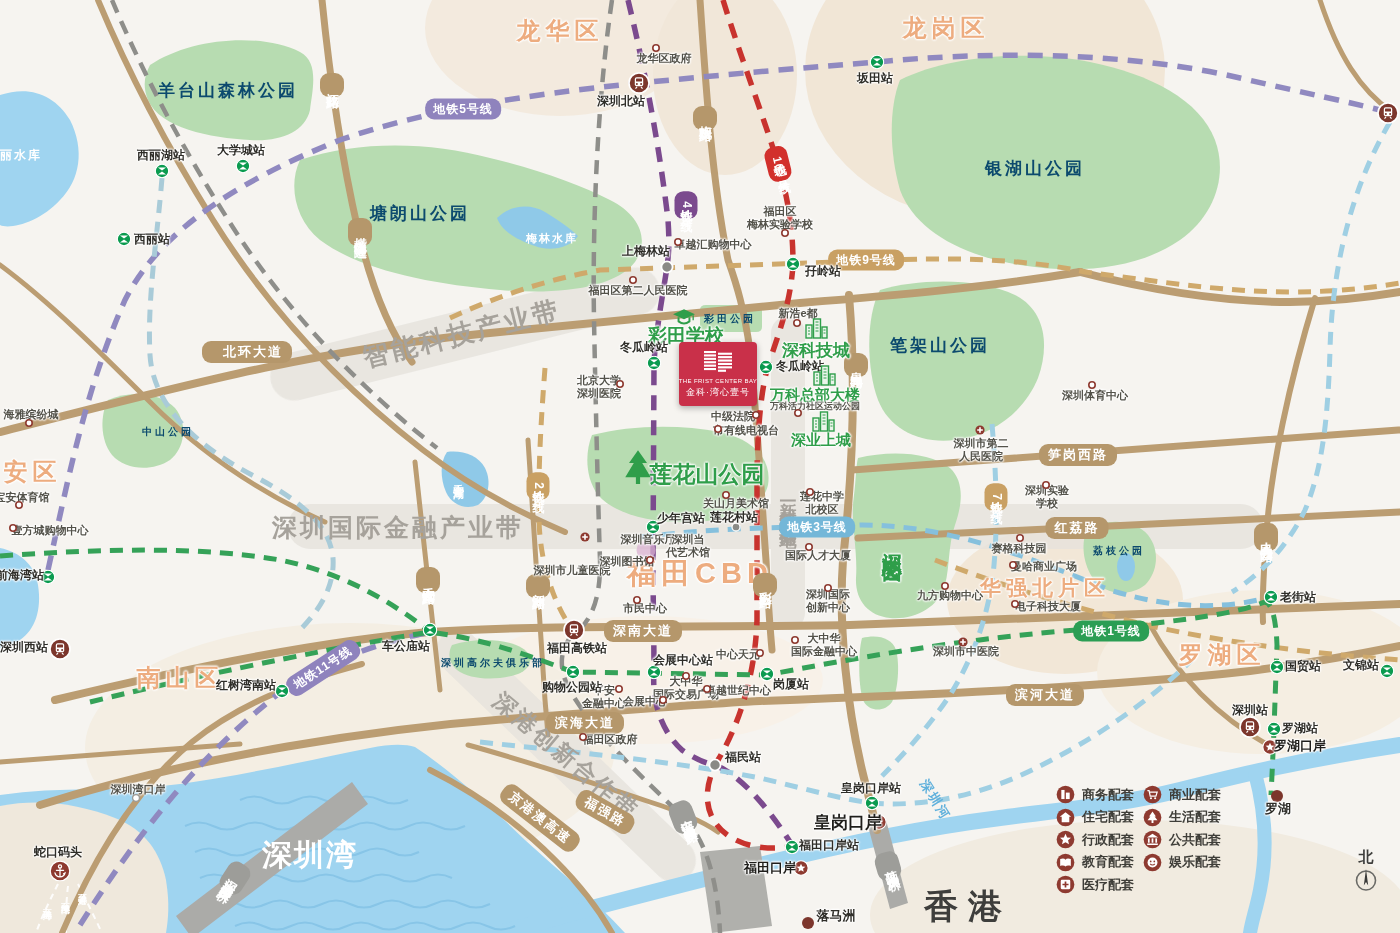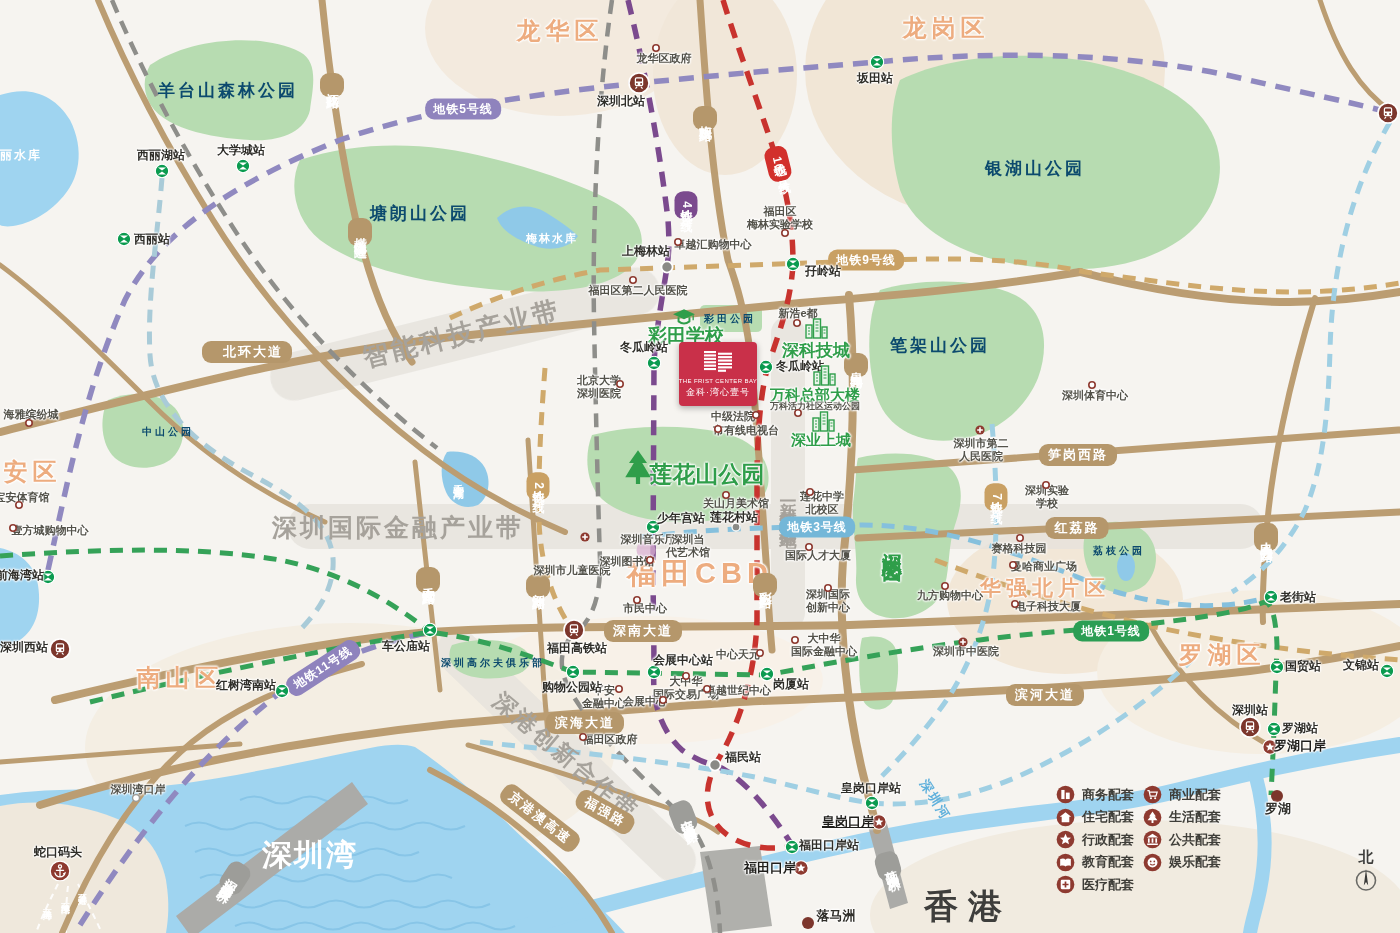--- a/index.html
+++ b/index.html
@@ -475,21 +475,21 @@
         </svg></div>
       <div class="abs st-label halo" style="left: 743px; top: 757px;">福民站</div>
       <div class="abs icon" style="left: 736px; top: 527px;"><svg width="10" height="10" viewBox="0 0 14 14">
           <circle cx="7" cy="7" r="5.6" fill="#8a8a86" stroke="#fff" stroke-width="1.8"></circle>
         </svg></div>
       <div class="abs st-label halo" style="left: 734px; top: 517px;">莲花村站</div>
       <div class="abs icon" style="left: 879px; top: 822px;"><svg width="16" height="16" viewBox="0 0 20 20">
           <circle cx="10" cy="10" r="9" fill="#8e3a30" stroke="#fff" stroke-width="1.4"></circle>
           <path d="M10,4.6 L11.6,8.2 L15.5,8.5 L12.5,11 L13.4,14.8 L10,12.7 L6.6,14.8 L7.5,11 L4.5,8.5 L8.4,8.2 Z" fill="#fff"></path>
         </svg></div>
-      <div class="abs st-label halo" style="left: 848px; top: 822px; font-size: 13px; color: rgb(31, 30, 27); text-decoration: underline;">皇岗口岸</div>
+      <div class="abs st-label halo" style="left: 848px; top: 822px; font-size: 17px; color: rgb(31, 30, 27);">皇岗口岸</div>
       <div class="abs icon" style="left: 801px; top: 868px;"><svg width="16" height="16" viewBox="0 0 20 20">
           <circle cx="10" cy="10" r="9" fill="#8e3a30" stroke="#fff" stroke-width="1.4"></circle>
           <path d="M10,4.6 L11.6,8.2 L15.5,8.5 L12.5,11 L13.4,14.8 L10,12.7 L6.6,14.8 L7.5,11 L4.5,8.5 L8.4,8.2 Z" fill="#fff"></path>
         </svg></div>
       <div class="abs st-label halo" style="left: 770px; top: 868px; font-size: 13px; color: rgb(31, 30, 27);">福田口岸</div>
       <div class="abs icon" style="left: 1270px; top: 747px;"><svg width="16" height="16" viewBox="0 0 20 20">
           <circle cx="10" cy="10" r="9" fill="#8e3a30" stroke="#fff" stroke-width="1.4"></circle>
           <path d="M10,4.6 L11.6,8.2 L15.5,8.5 L12.5,11 L13.4,14.8 L10,12.7 L6.6,14.8 L7.5,11 L4.5,8.5 L8.4,8.2 Z" fill="#fff"></path>
         </svg></div>
       <div class="abs st-label halo" style="left: 1300px; top: 746px; font-size: 13px; color: rgb(31, 30, 27);">罗湖口岸</div>

